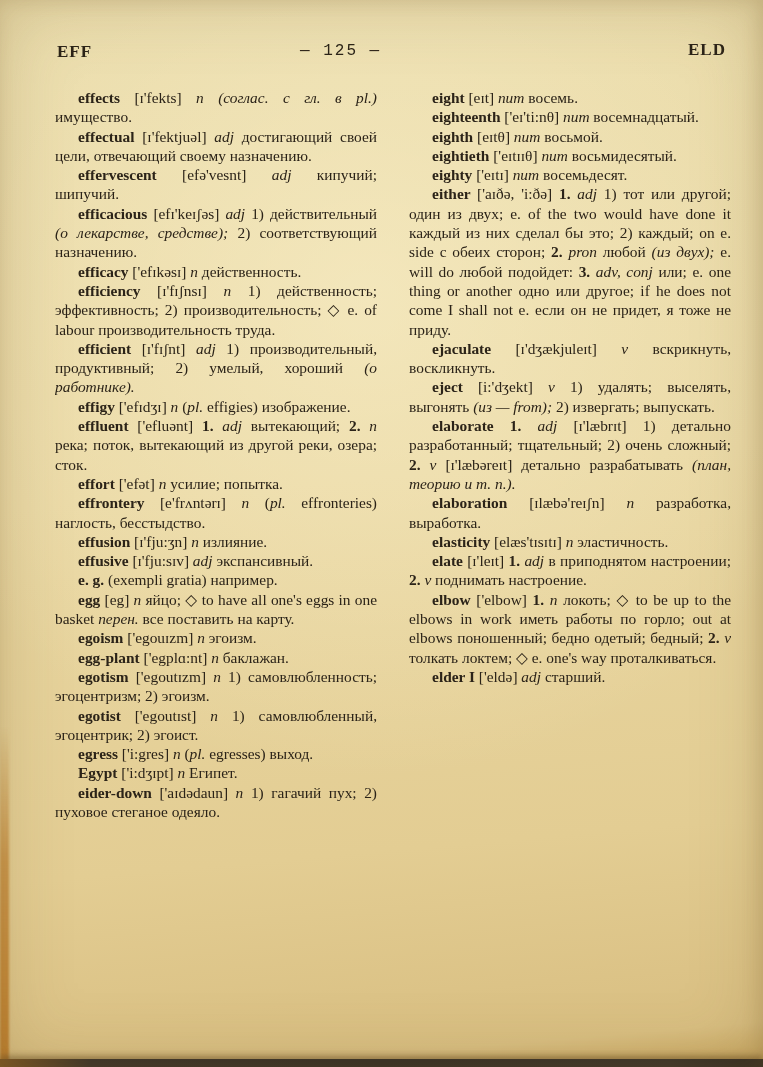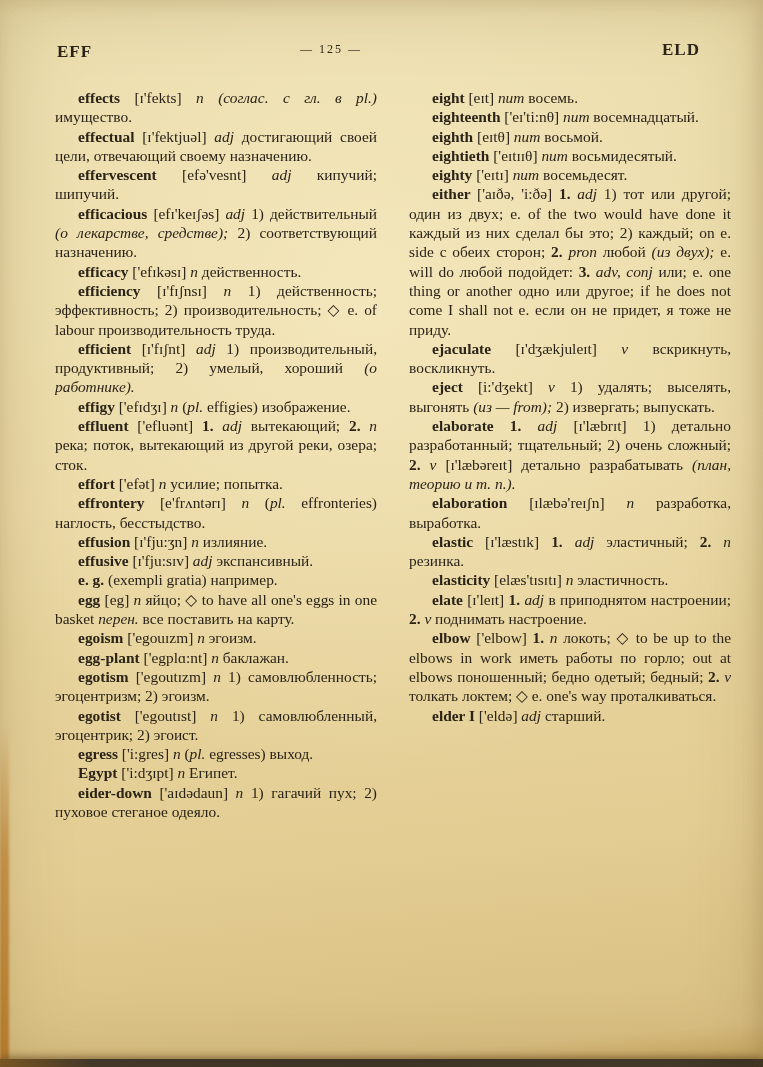--- a/index.html
+++ b/index.html
@@ -34,24 +34,24 @@
   }
   .header {
     position: relative;
     padding: 42px 40px 0 56px;
     height: 26px;
     font-size: 17px;
     font-weight: bold;
     letter-spacing: 1px;
   }
   .header .kw-left  { position: absolute; left: 57px; top: 42px; text-align: right; }
-  .header .kw-right { position: absolute; right: 63px; top: 40px; }
+  .header .kw-right { position: absolute; right: 37px; top: 40px; }
   .header .pageno {
     position: absolute; left: 300px; top: 42px;
-    font-weight: normal; letter-spacing: 2px; font-size: 12px;
+    font-weight: normal; letter-spacing: 2px; font-size: 16px; font-family: Liberation Mono, monospace;
   }
   .content {
     position: absolute;
     top: 88px; left: 55px; right: 32px; bottom: 20px;
     display: flex;
     align-items: flex-start;
   }
   .col {
     flex: 1 1 0;
     overflow: hidden;
@@ -112,21 +112,20 @@
         <p class="entry"><span class="seg-b">eight </span><span class="seg-n">[eɪt] </span><span class="seg-i">num </span><span class="seg-n">восемь.</span></p>
         <p class="entry"><span class="seg-b">eighteenth </span><span class="seg-n">['eɪ'ti:nθ] </span><span class="seg-i">num </span><span class="seg-n">восемнадцатый.</span></p>
         <p class="entry"><span class="seg-b">eighth </span><span class="seg-n">[eɪtθ] </span><span class="seg-i">num </span><span class="seg-n">восьмой.</span></p>
         <p class="entry"><span class="seg-b">eightieth </span><span class="seg-n">['eɪtɪɪθ] </span><span class="seg-i">num </span><span class="seg-n">восьмидесятый.</span></p>
         <p class="entry"><span class="seg-b">eighty </span><span class="seg-n">['eɪtɪ] </span><span class="seg-i">num </span><span class="seg-n">восемьдесят.</span></p>
         <p class="entry"><span class="seg-b">either </span><span class="seg-n">['aɪðə, 'i:ðə] </span><span class="seg-b">1. </span><span class="seg-i">adj </span><span class="seg-n">1) тот или другой; один из двух; e. of the two would have done it каждый из них сделал бы это; 2) каждый; on e. side с обеих сторон; </span><span class="seg-b">2. </span><span class="seg-i">pron </span><span class="seg-n">любой </span><span class="seg-i">(из двух); </span><span class="seg-n">e. will do любой подойдет: </span><span class="seg-b">3. </span><span class="seg-i">adv, conj </span><span class="seg-n">или; e. one thing or another одно или другое; if he does not come I shall not e. если он не придет, я тоже не приду.</span></p>
         <p class="entry"><span class="seg-b">ejaculate </span><span class="seg-n">[ɪ'dʒækjuleɪt] </span><span class="seg-i">v </span><span class="seg-n">вскрикнуть, воскликнуть.</span></p>
         <p class="entry"><span class="seg-b">eject </span><span class="seg-n">[i:'dʒekt] </span><span class="seg-i">v </span><span class="seg-n">1) удалять; выселять, выгонять </span><span class="seg-i">(из — from); </span><span class="seg-n">2) извергать; выпускать.</span></p>
         <p class="entry"><span class="seg-b">elaborate 1. </span><span class="seg-i">adj </span><span class="seg-n">[ɪ'læbrɪt] 1) детально разработанный; тщательный; 2) очень сложный; </span><span class="seg-b">2. </span><span class="seg-i">v </span><span class="seg-n">[ɪ'læbəreɪt] детально разрабатывать </span><span class="seg-i">(план, теорию и т. п.).</span></p>
         <p class="entry"><span class="seg-b">elaboration </span><span class="seg-n">[ɪlæbə'reɪʃn] </span><span class="seg-i">n </span><span class="seg-n">разработка, выработка.</span></p>
-        <p class="entry"><span class="seg-b">elastic </span><span class="seg-n">[ɪ'læstɪk] </span><span class="seg-b">1. </span><span class="seg-i">adj </span><span class="seg-n">эластичный; </span><span class="seg-b">2. </span><span class="seg-i">n </span><span class="seg-n">резинка.</span></p>
         <p class="entry"><span class="seg-b">elasticity </span><span class="seg-n">[elæs'tɪsɪtɪ] </span><span class="seg-i">n </span><span class="seg-n">эластичность.</span></p>
         <p class="entry"><span class="seg-b">elate </span><span class="seg-n">[ɪ'leɪt] </span><span class="seg-b">1. </span><span class="seg-i">adj </span><span class="seg-n">в приподнятом настроении; </span><span class="seg-b">2. </span><span class="seg-i">v </span><span class="seg-n">поднимать настроение.</span></p>
         <p class="entry"><span class="seg-b">elbow </span><span class="seg-n">['elbow] </span><span class="seg-b">1. </span><span class="seg-i">n </span><span class="seg-n">локоть; ◇ to be up to the elbows in work иметь работы по горло; out at elbows поношенный; бедно одетый; бедный; </span><span class="seg-b">2. </span><span class="seg-i">v </span><span class="seg-n">толкать локтем; ◇ e. one's way проталкиваться.</span></p>
         <p class="entry"><span class="seg-b">elder I </span><span class="seg-n">['eldə] </span><span class="seg-i">adj </span><span class="seg-n">старший.</span></p>
       </div>
   </div>
 
   <div class="edge-left"></div>
   <div class="edge-bottom"></div>
 </div>

